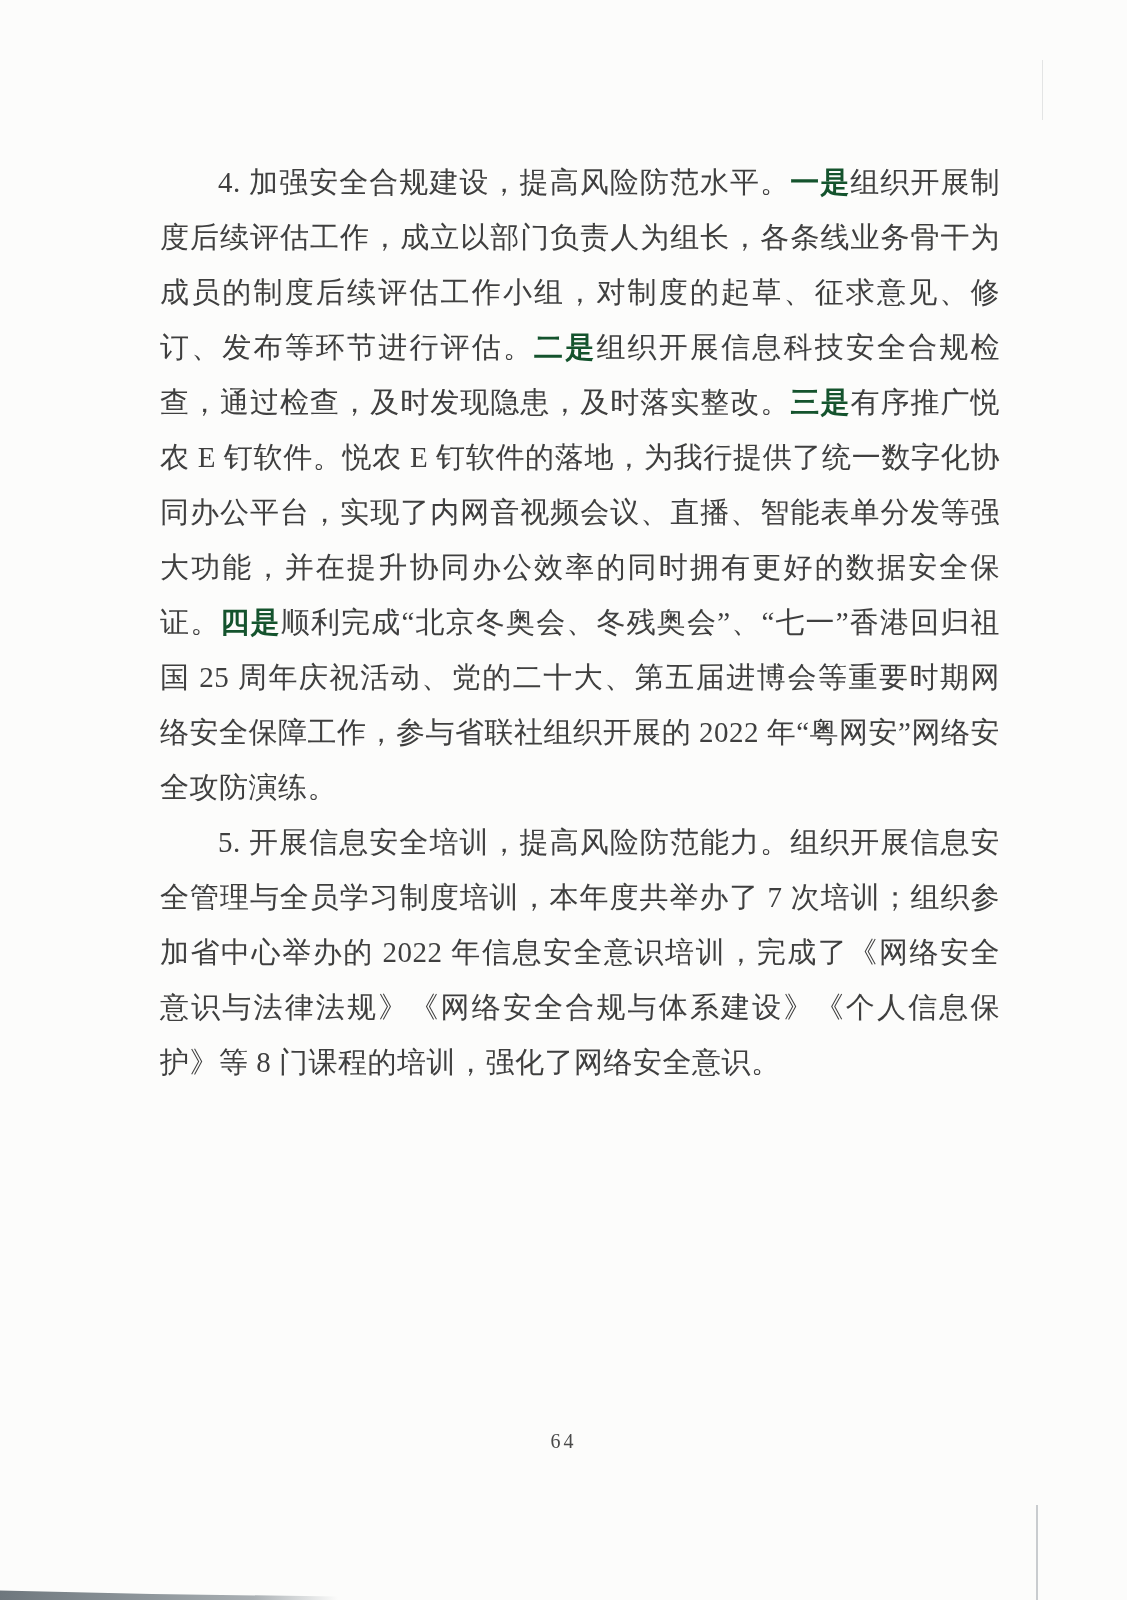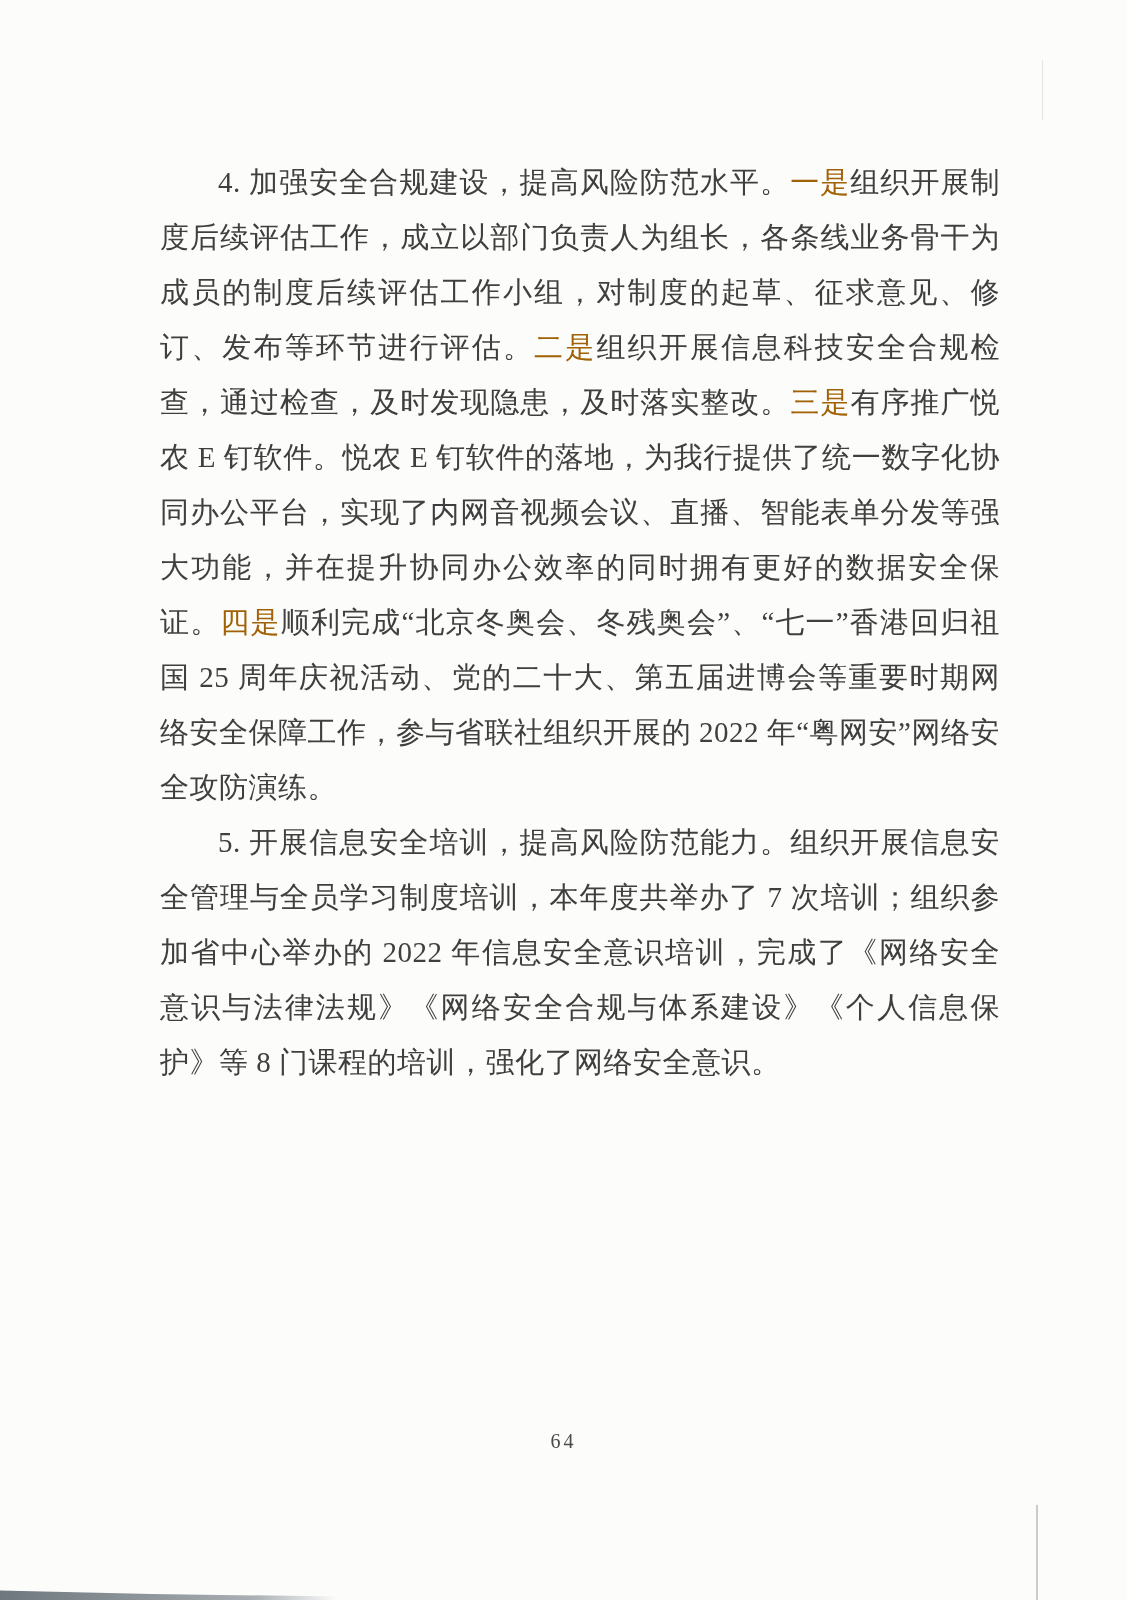--- a/index.html
+++ b/index.html
@@ -33,22 +33,22 @@
   }
   .textblock p {
     margin: 0;
     padding: 0;
   }
   .textblock p.indent {
     text-indent: 58px;
   }
   .run-bold {
     font-family: "Liberation Sans", "DejaVu Sans", sans-serif;
-    font-weight: 400;
-    color: #a16207;
+    font-weight: 700;
+    color: #14532d;
   }
   .page-number {
     position: absolute;
     top: 1430px;
     left: 0;
     width: 1127px;
     text-align: center;
     font-family: "Liberation Serif", "DejaVu Serif", serif;
     font-size: 20px;
     color: #4a4a4a;

